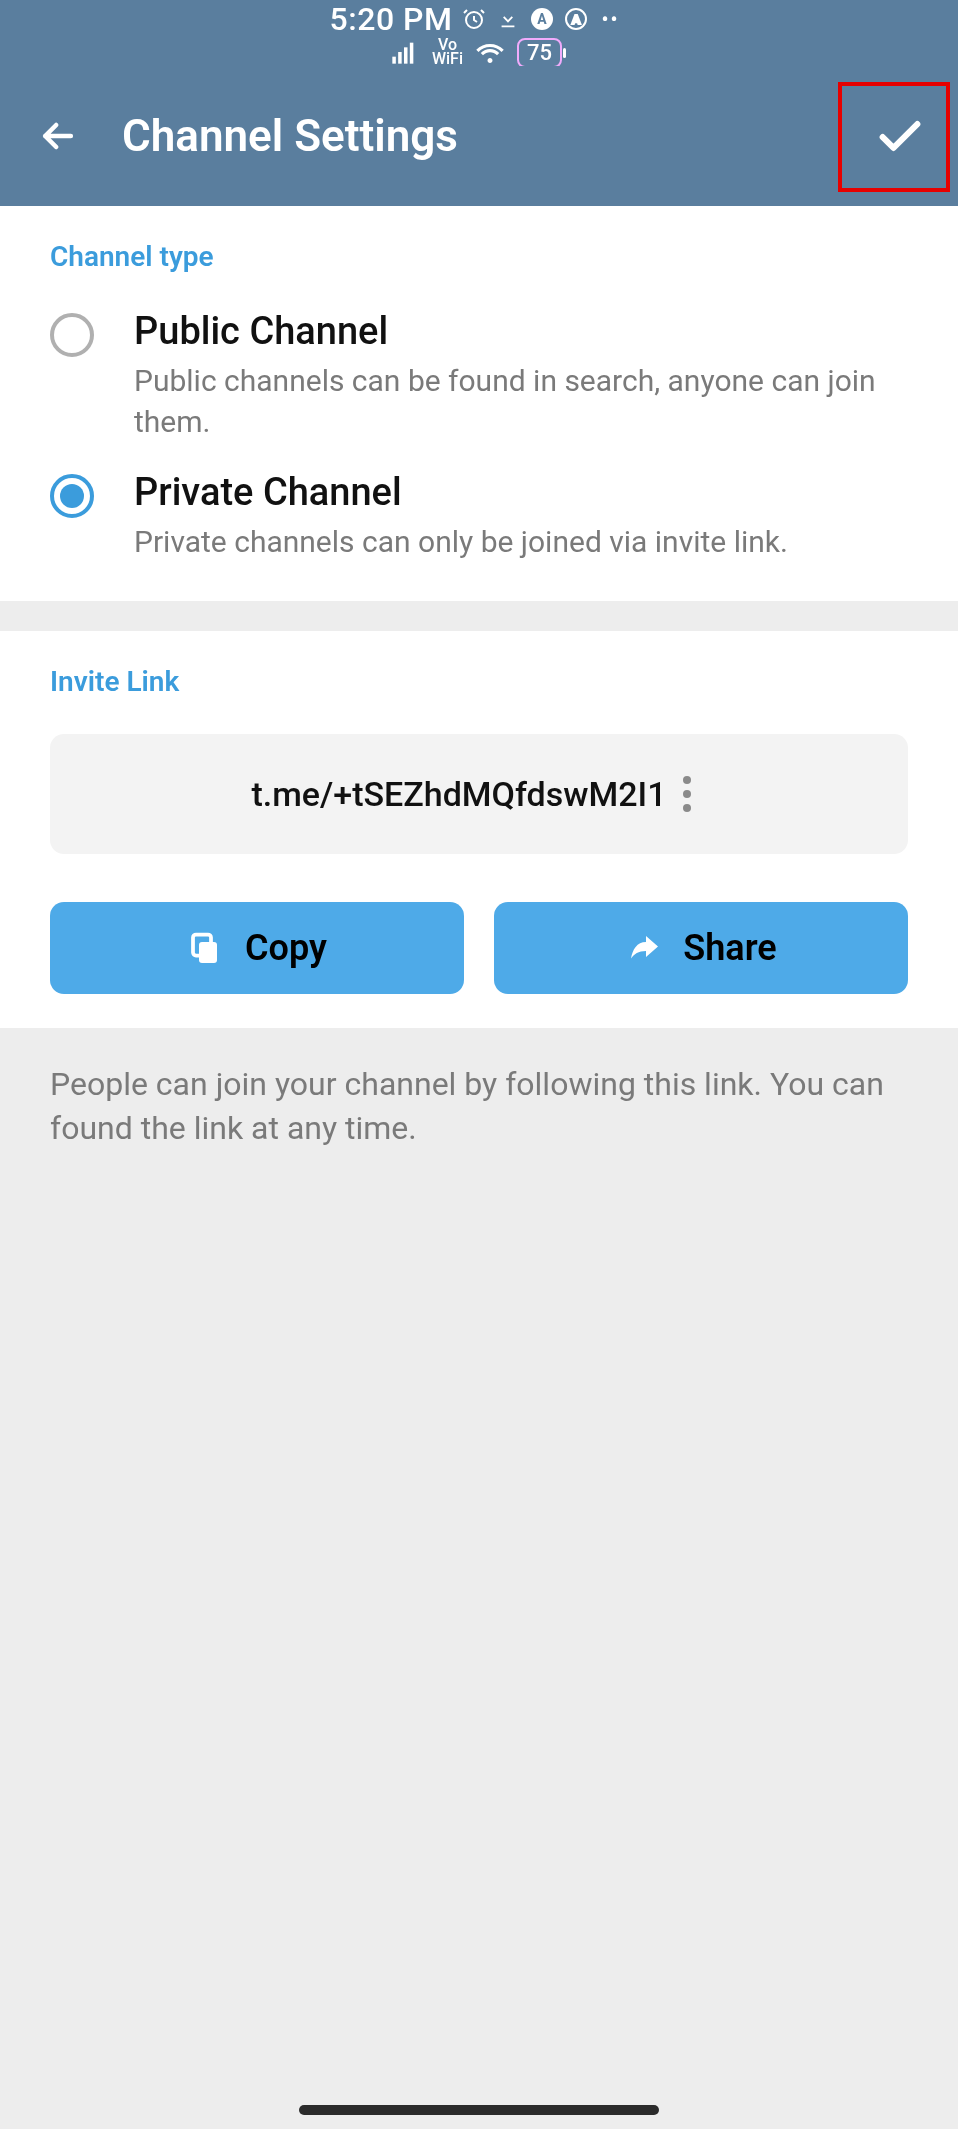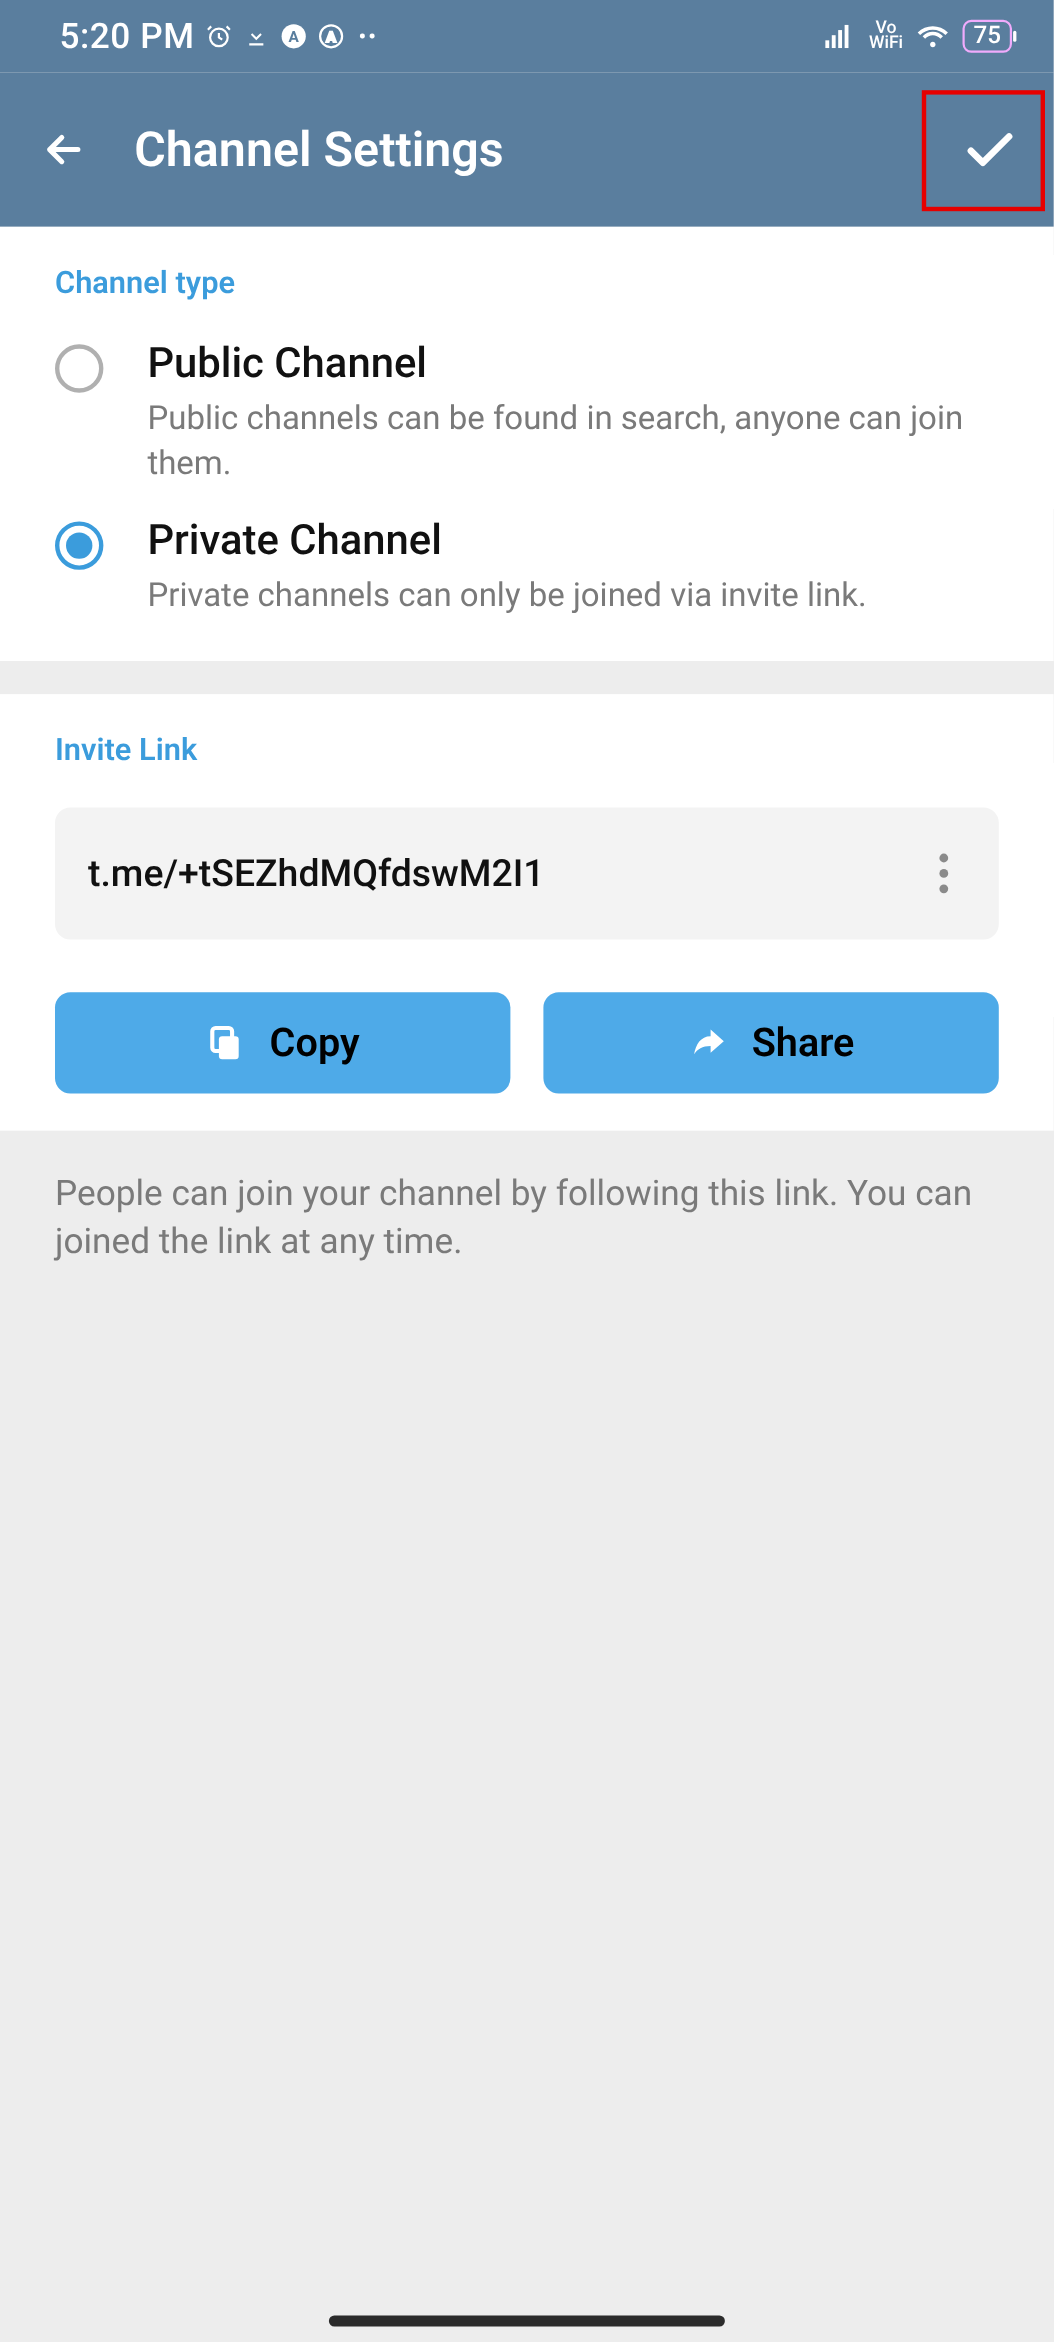--- a/index.html
+++ b/index.html
@@ -6,23 +6,24 @@
     html, body { width: 958px; height: 2129px; font-family: -apple-system, Roboto, "Helvetica Neue", Arial, sans-serif; background: #ededed; overflow: hidden; }
 
     
     .status-bar {
       height: 66px;
       background: #5a7e9e;
       color: #fff;
       display: flex;
       align-items: center;
       justify-content: space-between;
-      padding: 0 38px 0 54px;
+      padding: 0 38px 0 32px;
       font-size: 28px;
       font-weight: 500;
+      flex-direction: column;
     }
     .status-left { display: flex; align-items: center; gap: 10px; }
     .status-left .time { font-size: 32px; letter-spacing: .5px; }
     .status-left .tray-icon { width: 24px; height: 24px; display: inline-flex; align-items: center; justify-content: center; }
     .status-right { display: flex; align-items: flex-start; gap: 12px; }
     .status-right .signal-icon,
     .status-right .wifi-icon { width: 30px; height: 30px; }
     .status-right .vo-wifi { font-size: 16px; line-height: 14px; text-align: center; }
     .status-right .battery {
       border: 2px solid #f0abfc; border-radius: 8px;
@@ -82,21 +83,21 @@
     .radio-inner {
       width: 24px; height: 24px; border-radius: 50%; background: #3b9cdc;
     }
     .radio-text .label { font-size: 38px; color: #111; font-weight: 500; margin-bottom: 8px; }
     .radio-text .desc  { font-size: 30px; color: #7a7a7a; line-height: 1.35; }
 
     
     .link-box {
       background: #f3f3f3; border-radius: 14px;
       padding: 40px 30px;
-      display: flex; align-items: center; justify-content: space-between;
+      display: flex; align-items: center; justify-content: center;
       margin-bottom: 48px;
     }
     .link-box .link-text { font-size: 34px; color: #111; font-weight: 500; }
     .link-box .more-btn {
       width: 40px; height: 40px; display: flex; flex-direction: column;
       align-items: center; justify-content: center; gap: 6px; cursor: pointer;
     }
     .link-box .more-btn span {
       width: 8px; height: 8px; background: #8a8a8a; border-radius: 50%;
     }
@@ -240,15 +241,15 @@
     </div>
     <div class="btn">
       <svg viewBox="0 0 24 24">
           <path d="M14 4l8 7-8 7v-4c-5 0-8 2-10 5 1-6 4-11 10-11V4z"></path>
         </svg>
       <span>Share</span>
     </div>
   </div>
 </div>
 
-<div class="footer-note">People can join your channel by following this link. You can joined the link at any time.</div>
+<div class="footer-note">People can join your channel by following this link. You can found the link at any time.</div>
 
 <div class="home-indicator"></div>
 
 </body></html>

